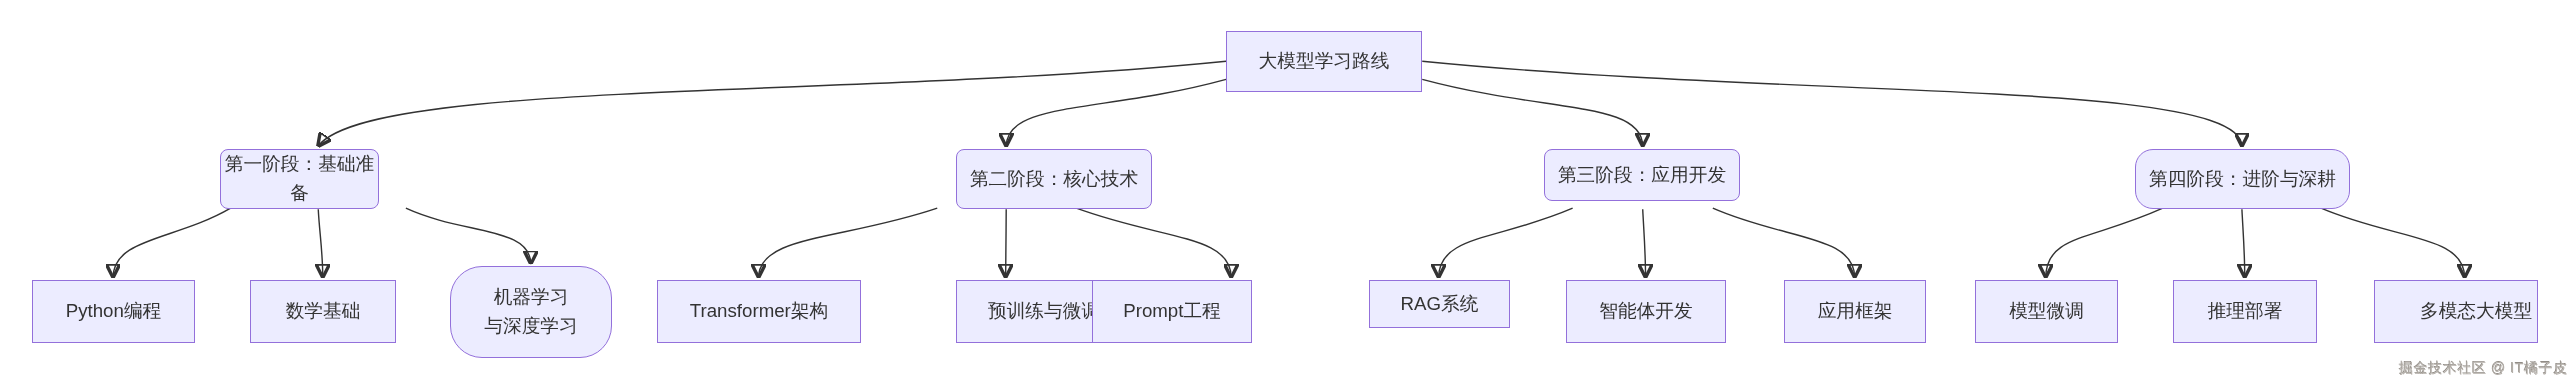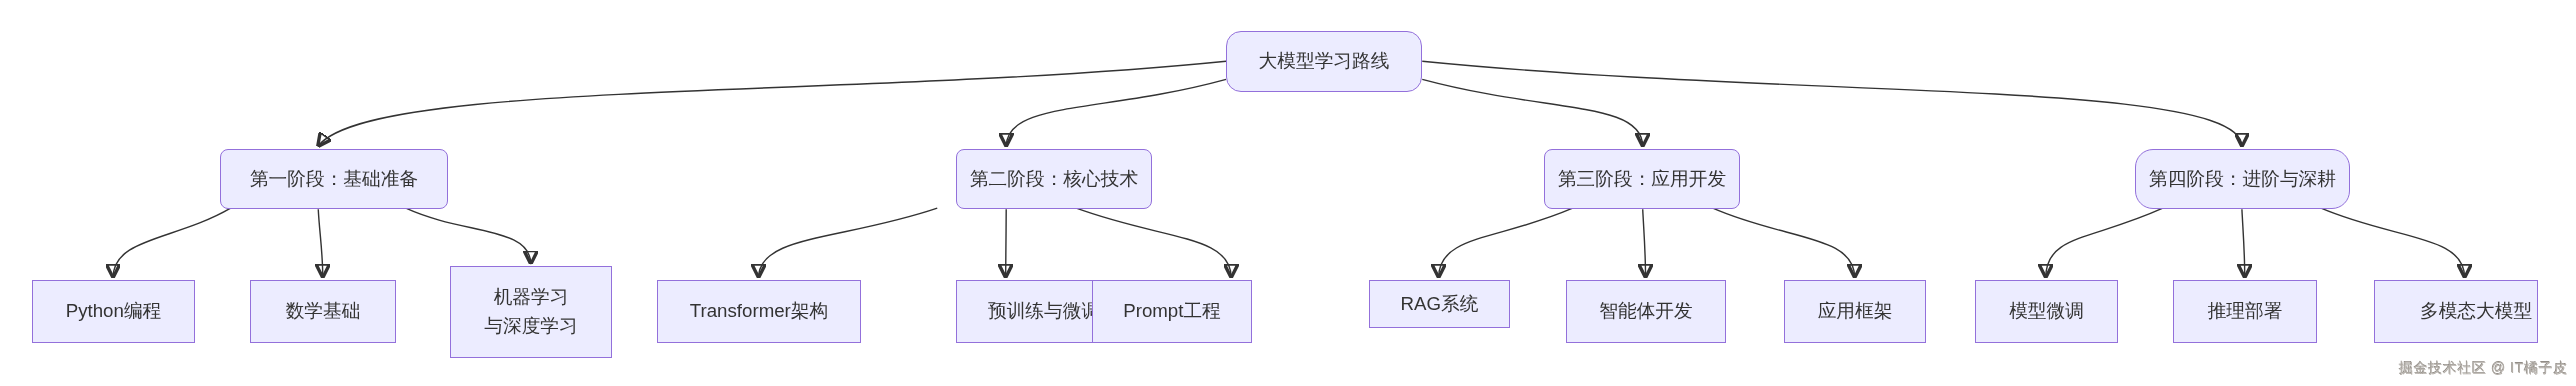--- a/index.html
+++ b/index.html
@@ -61,30 +61,30 @@
 
     <path d="M 2782 368 C 2650 425, 2545 415, 2545 491" marker-end="url(#arrowhead)"></path>
     <path d="M 2906 370 C 2908 410, 2911 445, 2911 491" marker-end="url(#arrowhead)"></path>
     <path d="M 3030 368 C 3160 425, 3281 415, 3281 491" marker-end="url(#arrowhead)"></path>
 
     <path d="M 3826 368 C 3700 425, 3619 415, 3619 491" marker-end="url(#arrowhead)"></path>
     <path d="M 3966 370 C 3968 410, 3971 445, 3971 491" marker-end="url(#arrowhead)"></path>
     <path d="M 4106 368 C 4240 425, 4360 415, 4360 491" marker-end="url(#arrowhead)"></path>
   </svg>
 
-  <div class="node" style="left:1226px;top:31px;width:196px;height:61px;border-radius:15px;">大模型学习路线</div>
+  <div class="node" style="left:1226px;top:31px;width:196px;height:61px;">大模型学习路线</div>
 
-  <div class="node rounded" style="left:220px;top:149px;width:228px;height:60px;">第一阶段：基础准备</div>
+  <div class="node rounded" style="left:220px;top:149px;width:159px;height:60px;">第一阶段：基础准备</div>
   <div class="node rounded" style="left:908px;top:149px;width:196px;height:60px;margin-left:48px;">第二阶段：核心技术</div>
-  <div class="node rounded" style="left:1544px;top:149px;width:196px;height:60px;">第三阶段：应用开发</div>
+  <div class="node rounded" style="left:1544px;top:149px;width:196px;height:52px;">第三阶段：应用开发</div>
   <div class="node rounded" style="left:2135px;top:149px;width:215px;height:60px;border-radius:18px;">第四阶段：进阶与深耕</div>
 
   <div class="node" style="left:32px;top:280px;width:163px;height:63px;">Python编程</div>
   <div class="node" style="left:250px;top:280px;width:146px;height:63px;">数学基础</div>
-  <div class="node" style="left:450px;top:266px;width:162px;height:92px;">机器学习
+  <div class="node" style="left:450px;top:266px;width:162px;height:92px;border-radius:32px;">机器学习
 与深度学习</div>
 
   <div class="node" style="left:657px;top:280px;width:204px;height:63px;">Transformer架构</div>
   <div class="node" style="left:956px;top:280px;width:176px;height:63px;">预训练与微调</div>
   <div class="node" style="left:1092px;top:280px;width:160px;height:63px;">Prompt工程</div>
 
   <div class="node" style="left:1369px;top:280px;width:141px;height:48px;">RAG系统</div>
   <div class="node" style="left:1566px;top:280px;width:160px;height:63px;">智能体开发</div>
   <div class="node" style="left:1784px;top:280px;width:142px;height:63px;">应用框架</div>
 

